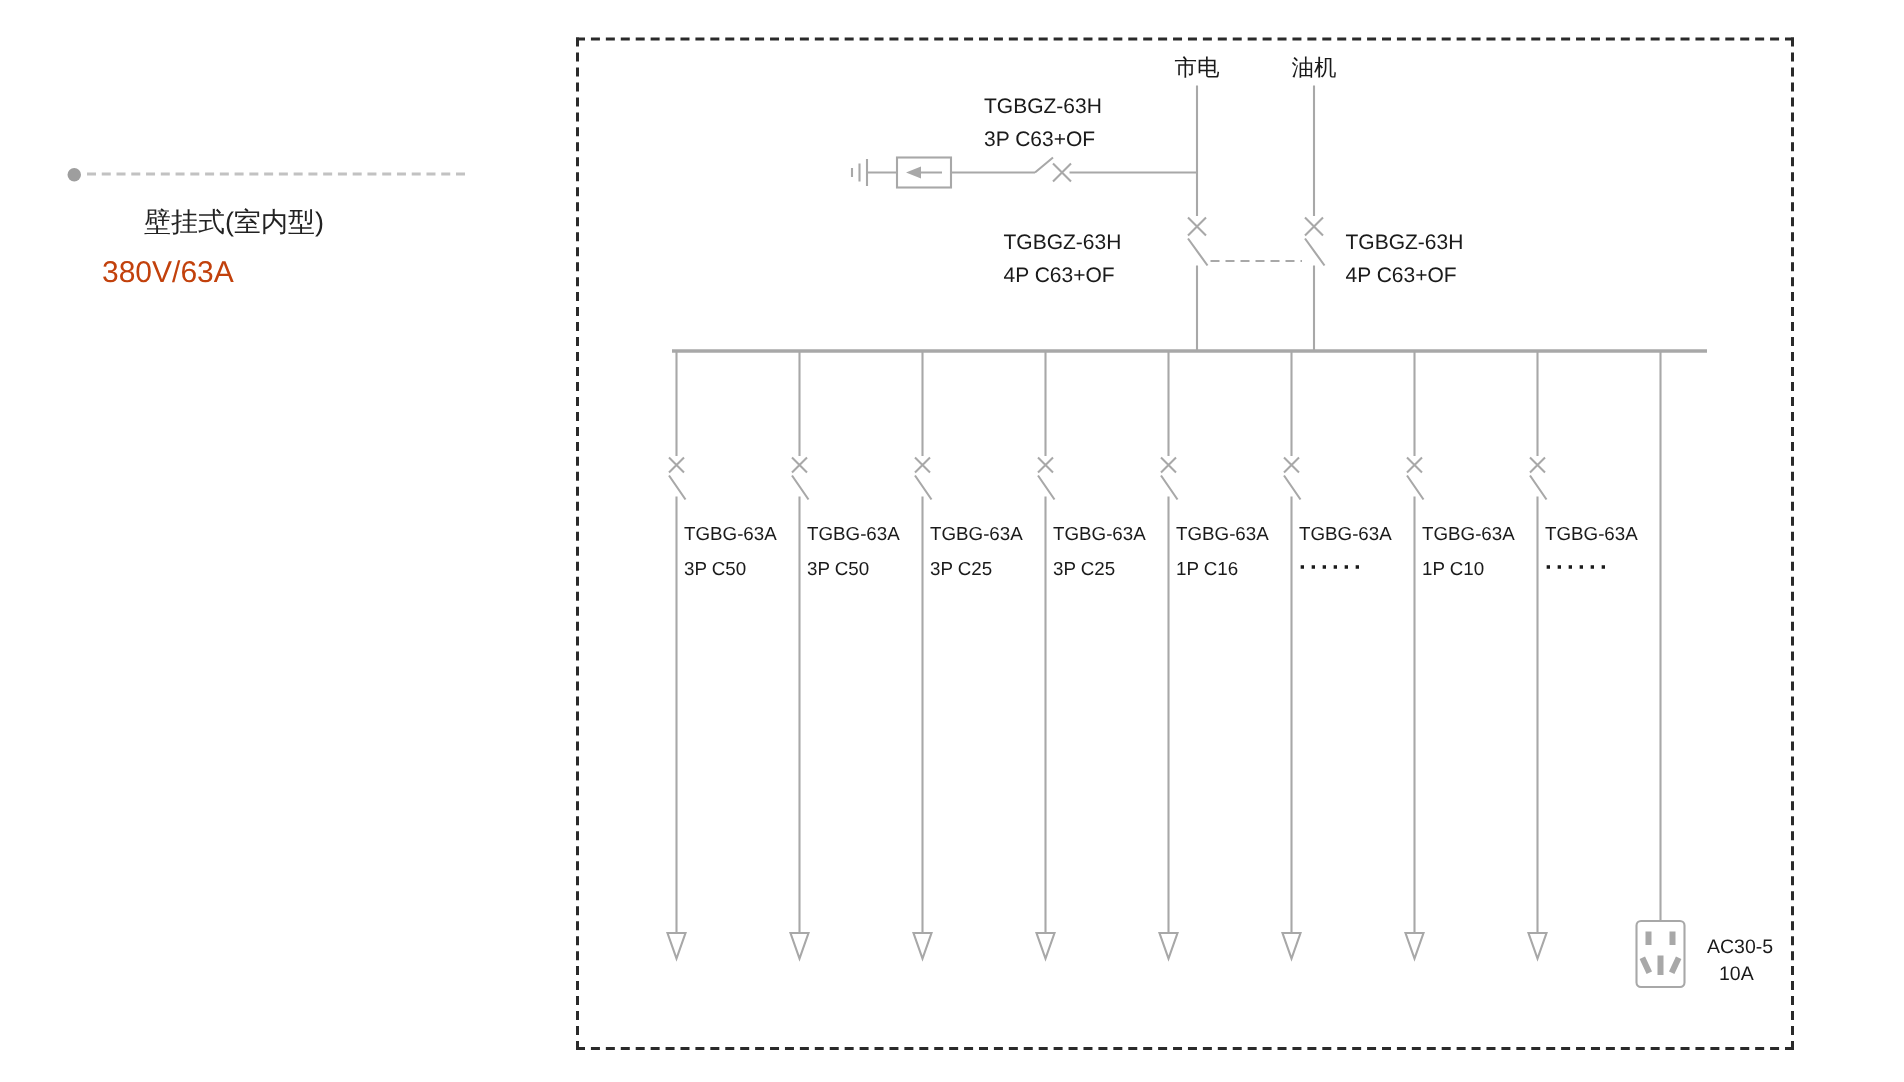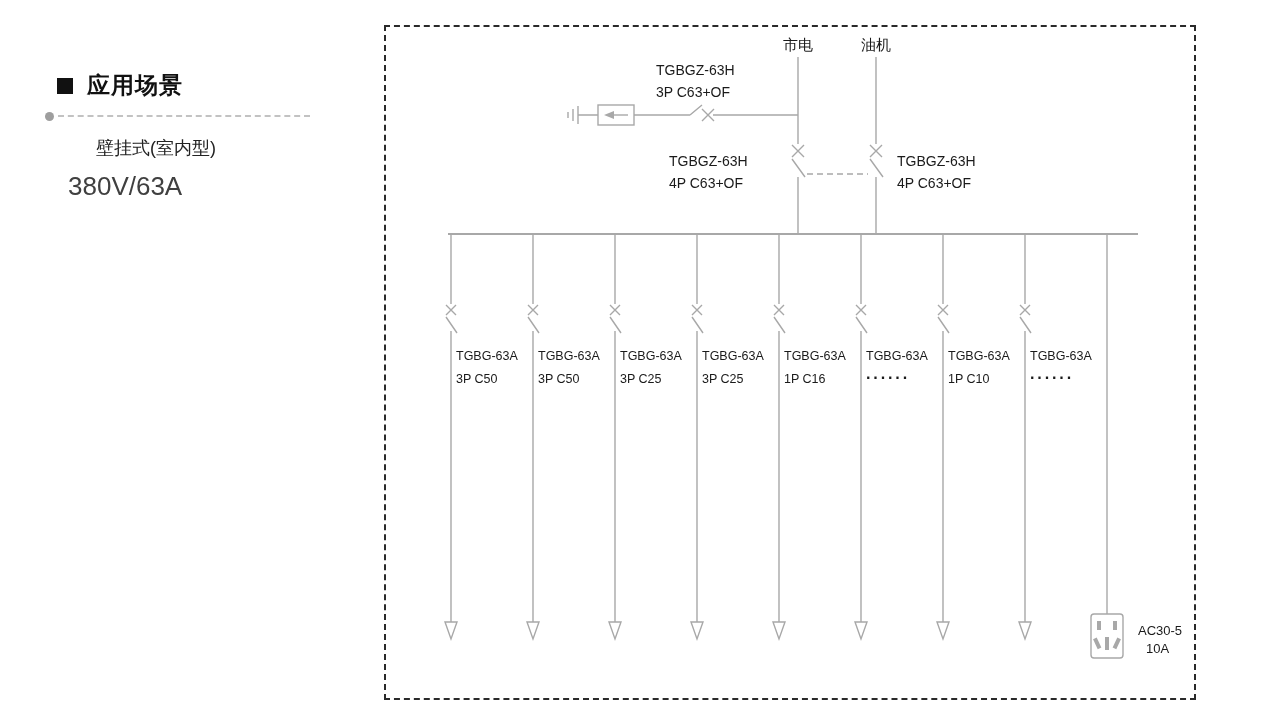--- a/index.html
+++ b/index.html
@@ -20,21 +20,21 @@
   .heading-text{font-size:23px;font-weight:bold;color:#111;letter-spacing:1px;}
   .divider-dot{
     position:absolute;left:45px;top:112px;
     width:9px;height:9px;border-radius:50%;background:#9e9e9e;
   }
   .divider-line{
     position:absolute;left:58px;top:115px;width:252px;height:0;
     border-top:2px dashed #c2c2c2;
   }
   .product-type{position:absolute;left:55px;top:136px;font-size:18px;color:#222;margin-left:41px;}
-  .rating{position:absolute;left:68px;top:171px;font-size:26px;color:#404040;}
+  .rating{position:absolute;left:68px;top:171px;font-size:20px;color:#c2410c;}
 
   
   .diagram-panel{
     position:absolute;left:384px;top:25px;width:812px;height:675px;
     border:2px dashed #2a2a2a;box-sizing:border-box;
   }
   .diagram-panel svg{position:absolute;left:0;top:0;}
 
   
   .wire{stroke:#a8a8a8;stroke-width:1.4;fill:none;}
@@ -49,24 +49,20 @@
   .t-source{font-size:15px;text-anchor:middle;}
   .t-label{font-size:14px;text-anchor:start;}
   .t-feeder{font-size:12.5px;text-anchor:start;}
   .t-dots{font-size:16px;font-weight:bold;letter-spacing:2px;text-anchor:start;}
   .t-socket{font-size:13px;text-anchor:start;}
 </style>
 </head>
 <body>
 
 <div class="left-panel">
-  <div class="section-heading">
-    <div class="heading-square"></div>
-    <div class="heading-text">应用场景</div>
-  </div>
   <div class="divider-dot"></div>
   <div class="divider-line"></div>
   <div class="product-type">壁挂式(室内型)</div>
   <div class="rating">380V/63A</div>
 </div>
 
 <div class="diagram-panel">
   <svg width="808" height="671" viewBox="0 0 808 671">
     <defs>
       <g id="feeder-shape">

